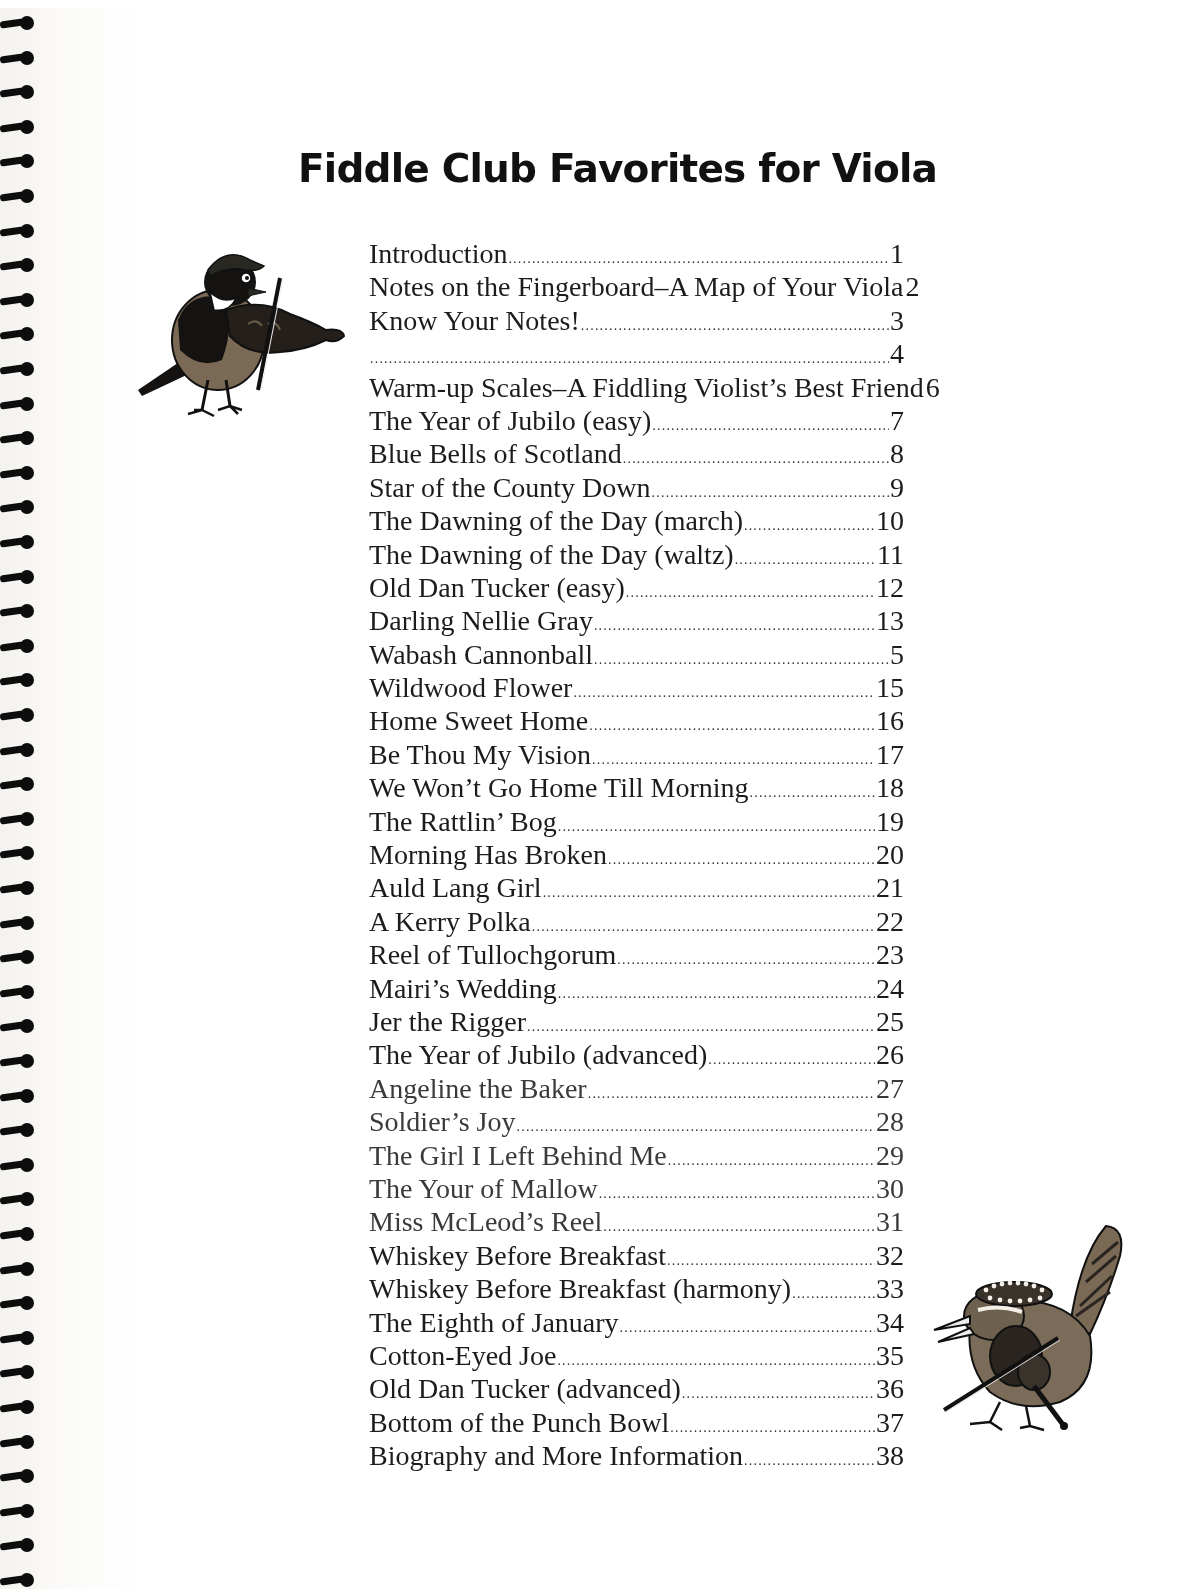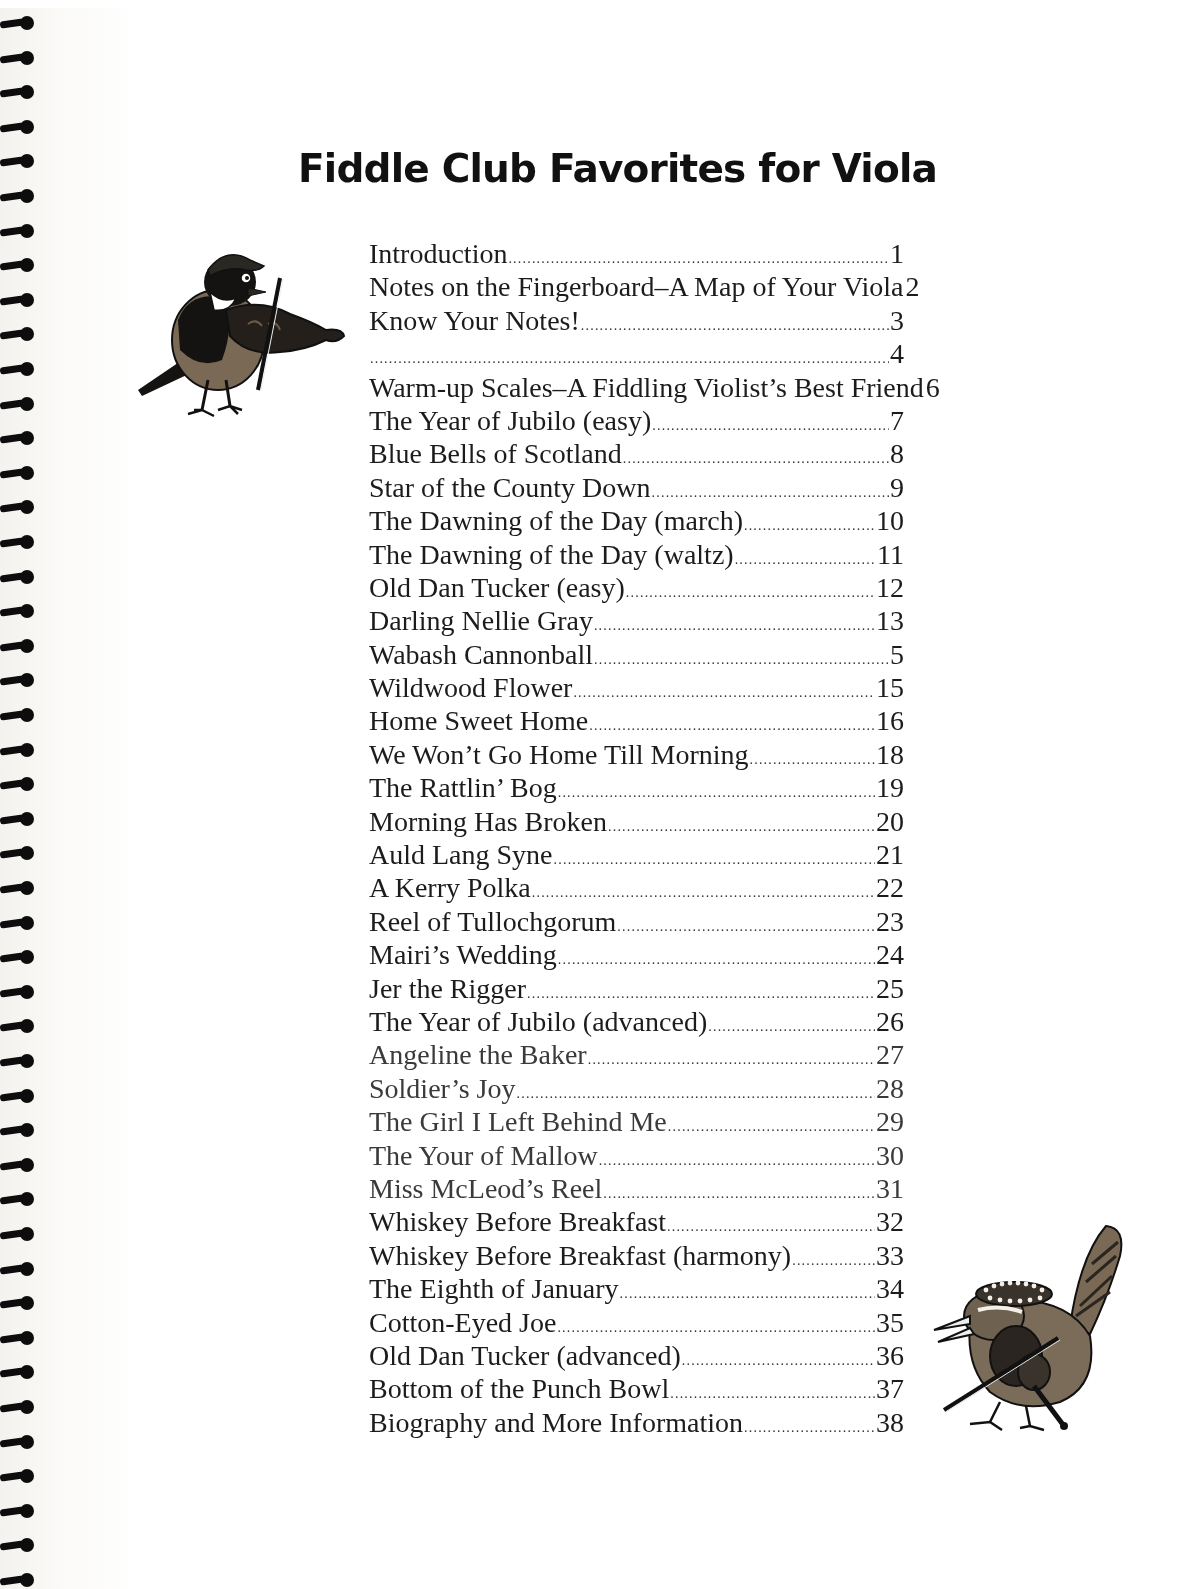--- a/index.html
+++ b/index.html
@@ -347,36 +347,41 @@
         <span class="toc-title">Wildwood Flower</span>
         <span class="toc-leader"></span>
         <span class="toc-page">15</span>
       </li>
       <li class="toc-row">
         <span class="toc-title">Home Sweet Home</span>
         <span class="toc-leader"></span>
         <span class="toc-page">16</span>
       </li>
       <li class="toc-row">
+        <span class="toc-title">Be Thou My Vision</span>
+        <span class="toc-leader"></span>
+        <span class="toc-page">17</span>
+      </li>
+      <li class="toc-row">
         <span class="toc-title">We Won’t Go Home Till Morning</span>
         <span class="toc-leader"></span>
         <span class="toc-page">18</span>
       </li>
       <li class="toc-row">
         <span class="toc-title">The Rattlin’ Bog</span>
         <span class="toc-leader"></span>
         <span class="toc-page">19</span>
       </li>
       <li class="toc-row">
         <span class="toc-title">Morning Has Broken</span>
         <span class="toc-leader"></span>
         <span class="toc-page">20</span>
       </li>
       <li class="toc-row">
-        <span class="toc-title">Auld Lang Syne</span>
+        <span class="toc-title">Auld Lang Girl</span>
         <span class="toc-leader"></span>
         <span class="toc-page">21</span>
       </li>
       <li class="toc-row">
         <span class="toc-title">A Kerry Polka</span>
         <span class="toc-leader"></span>
         <span class="toc-page">22</span>
       </li>
       <li class="toc-row">
         <span class="toc-title">Reel of Tullochgorum</span>

